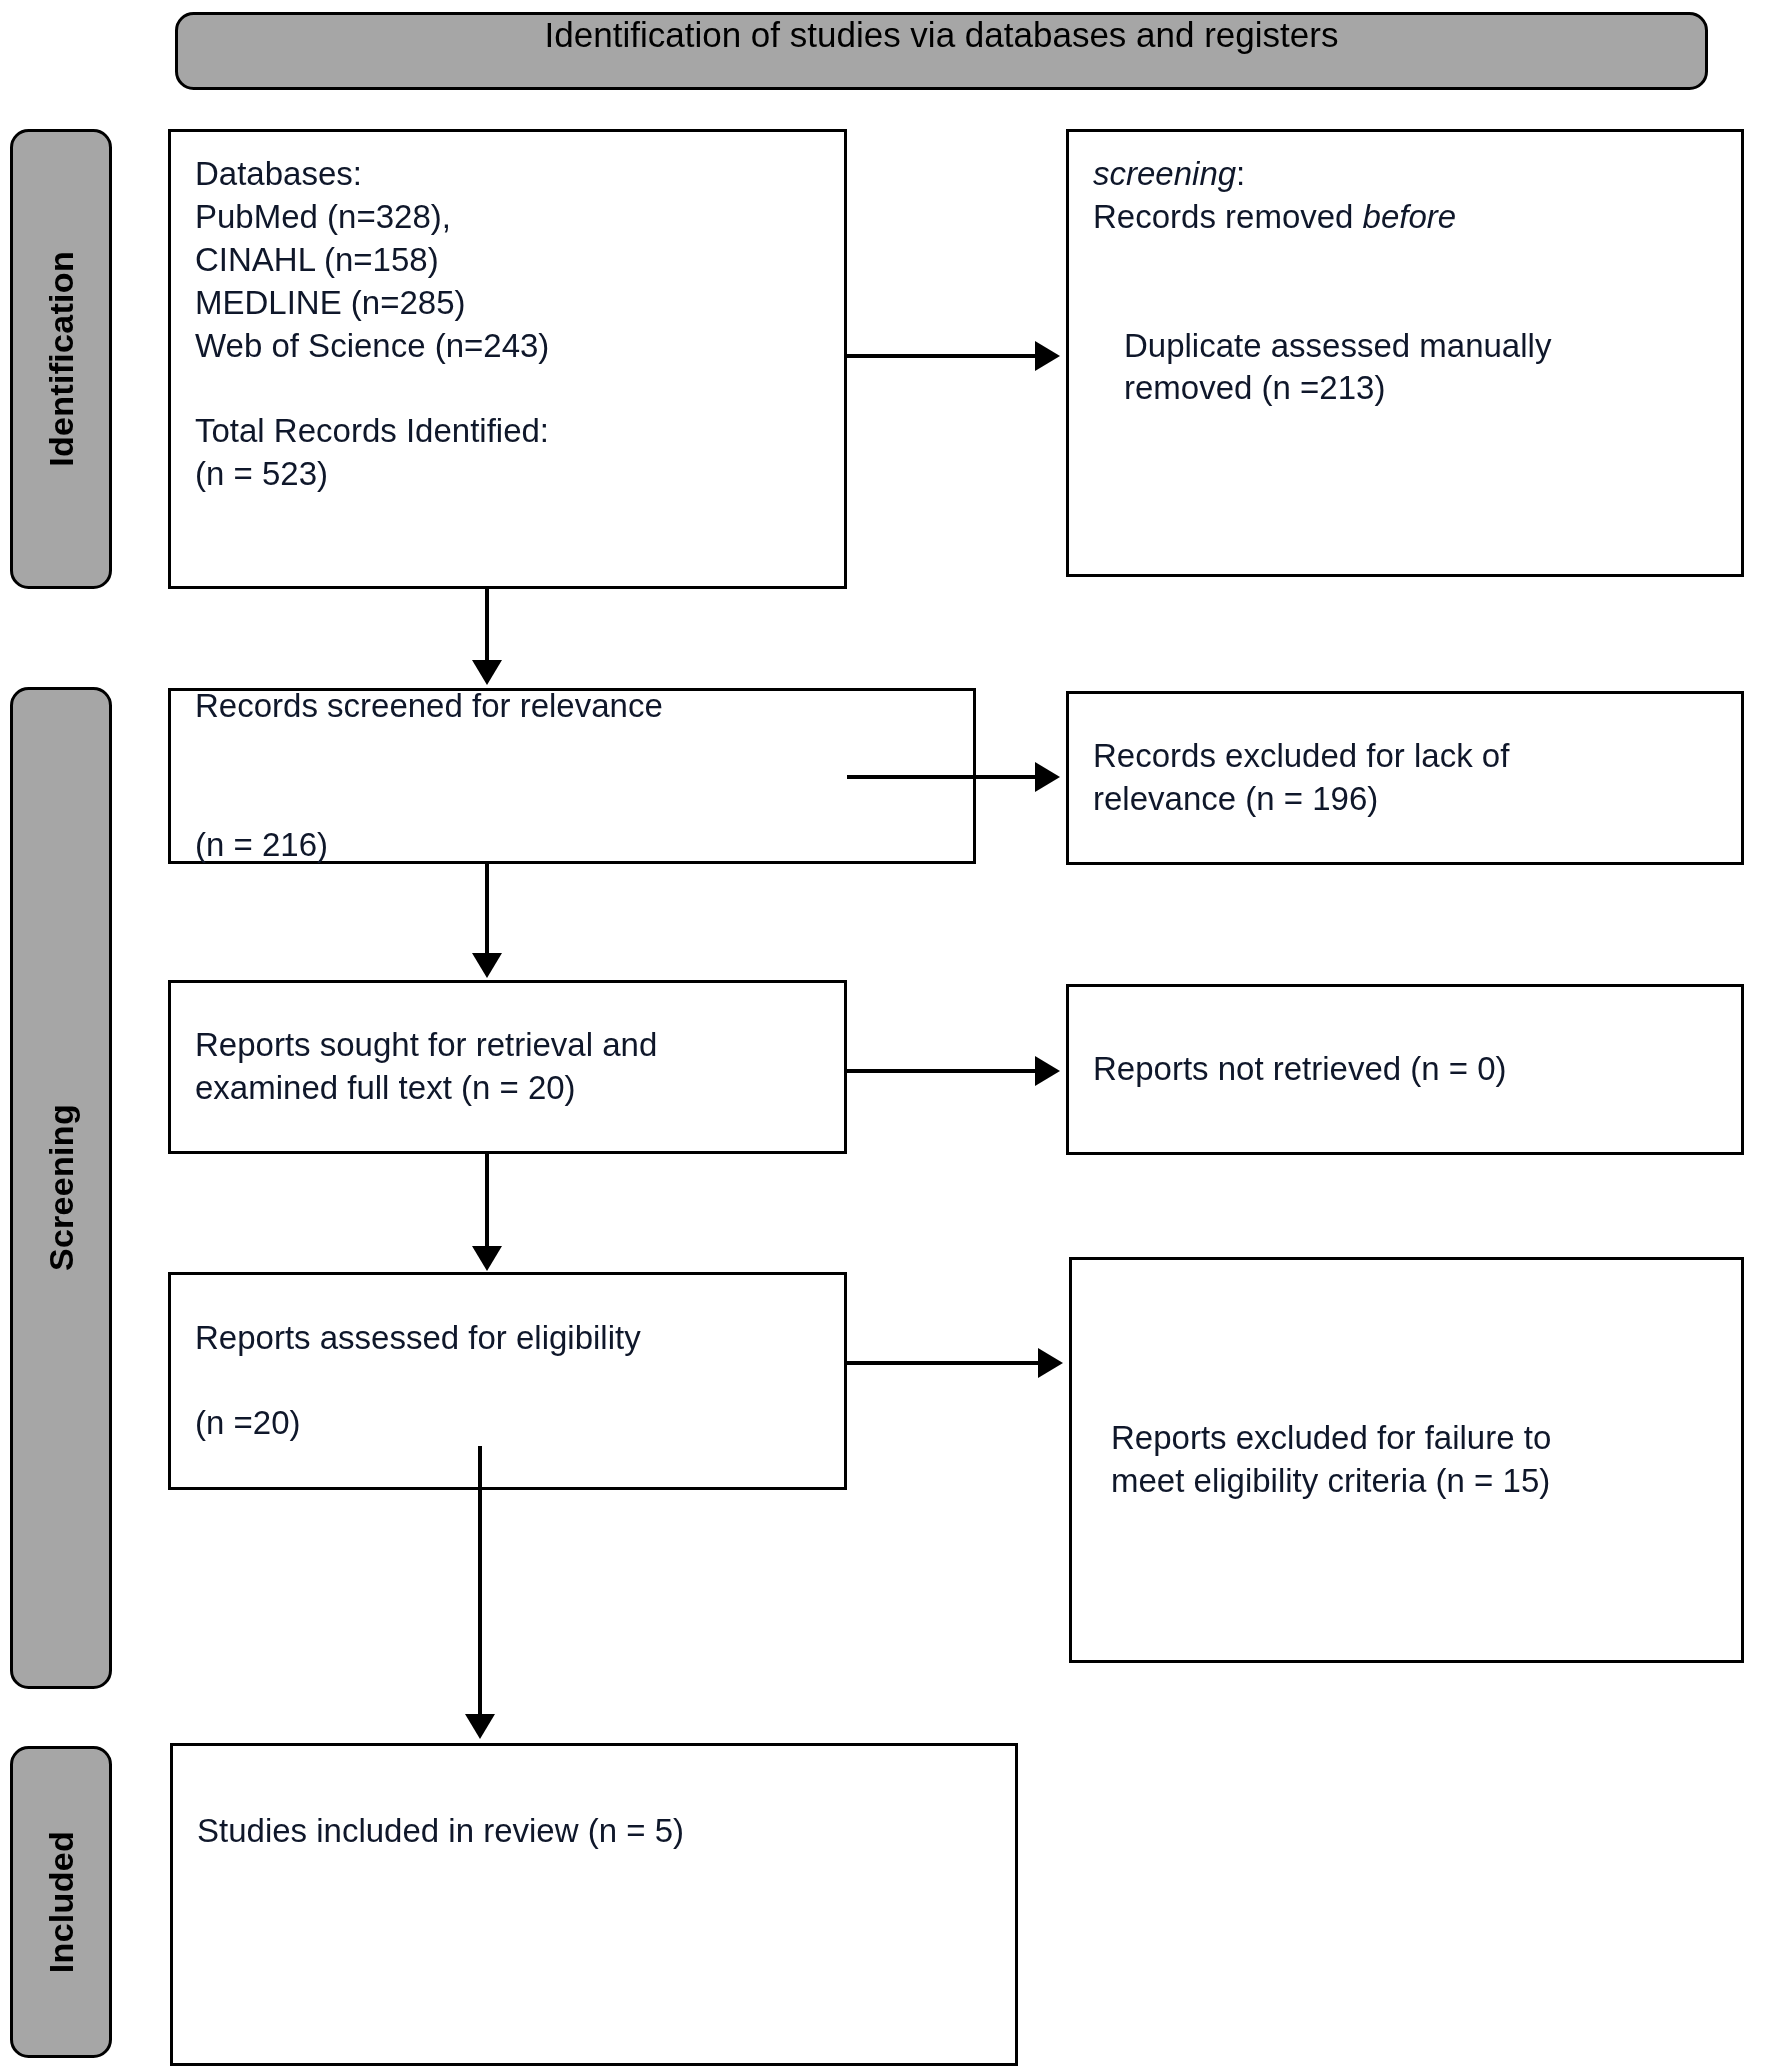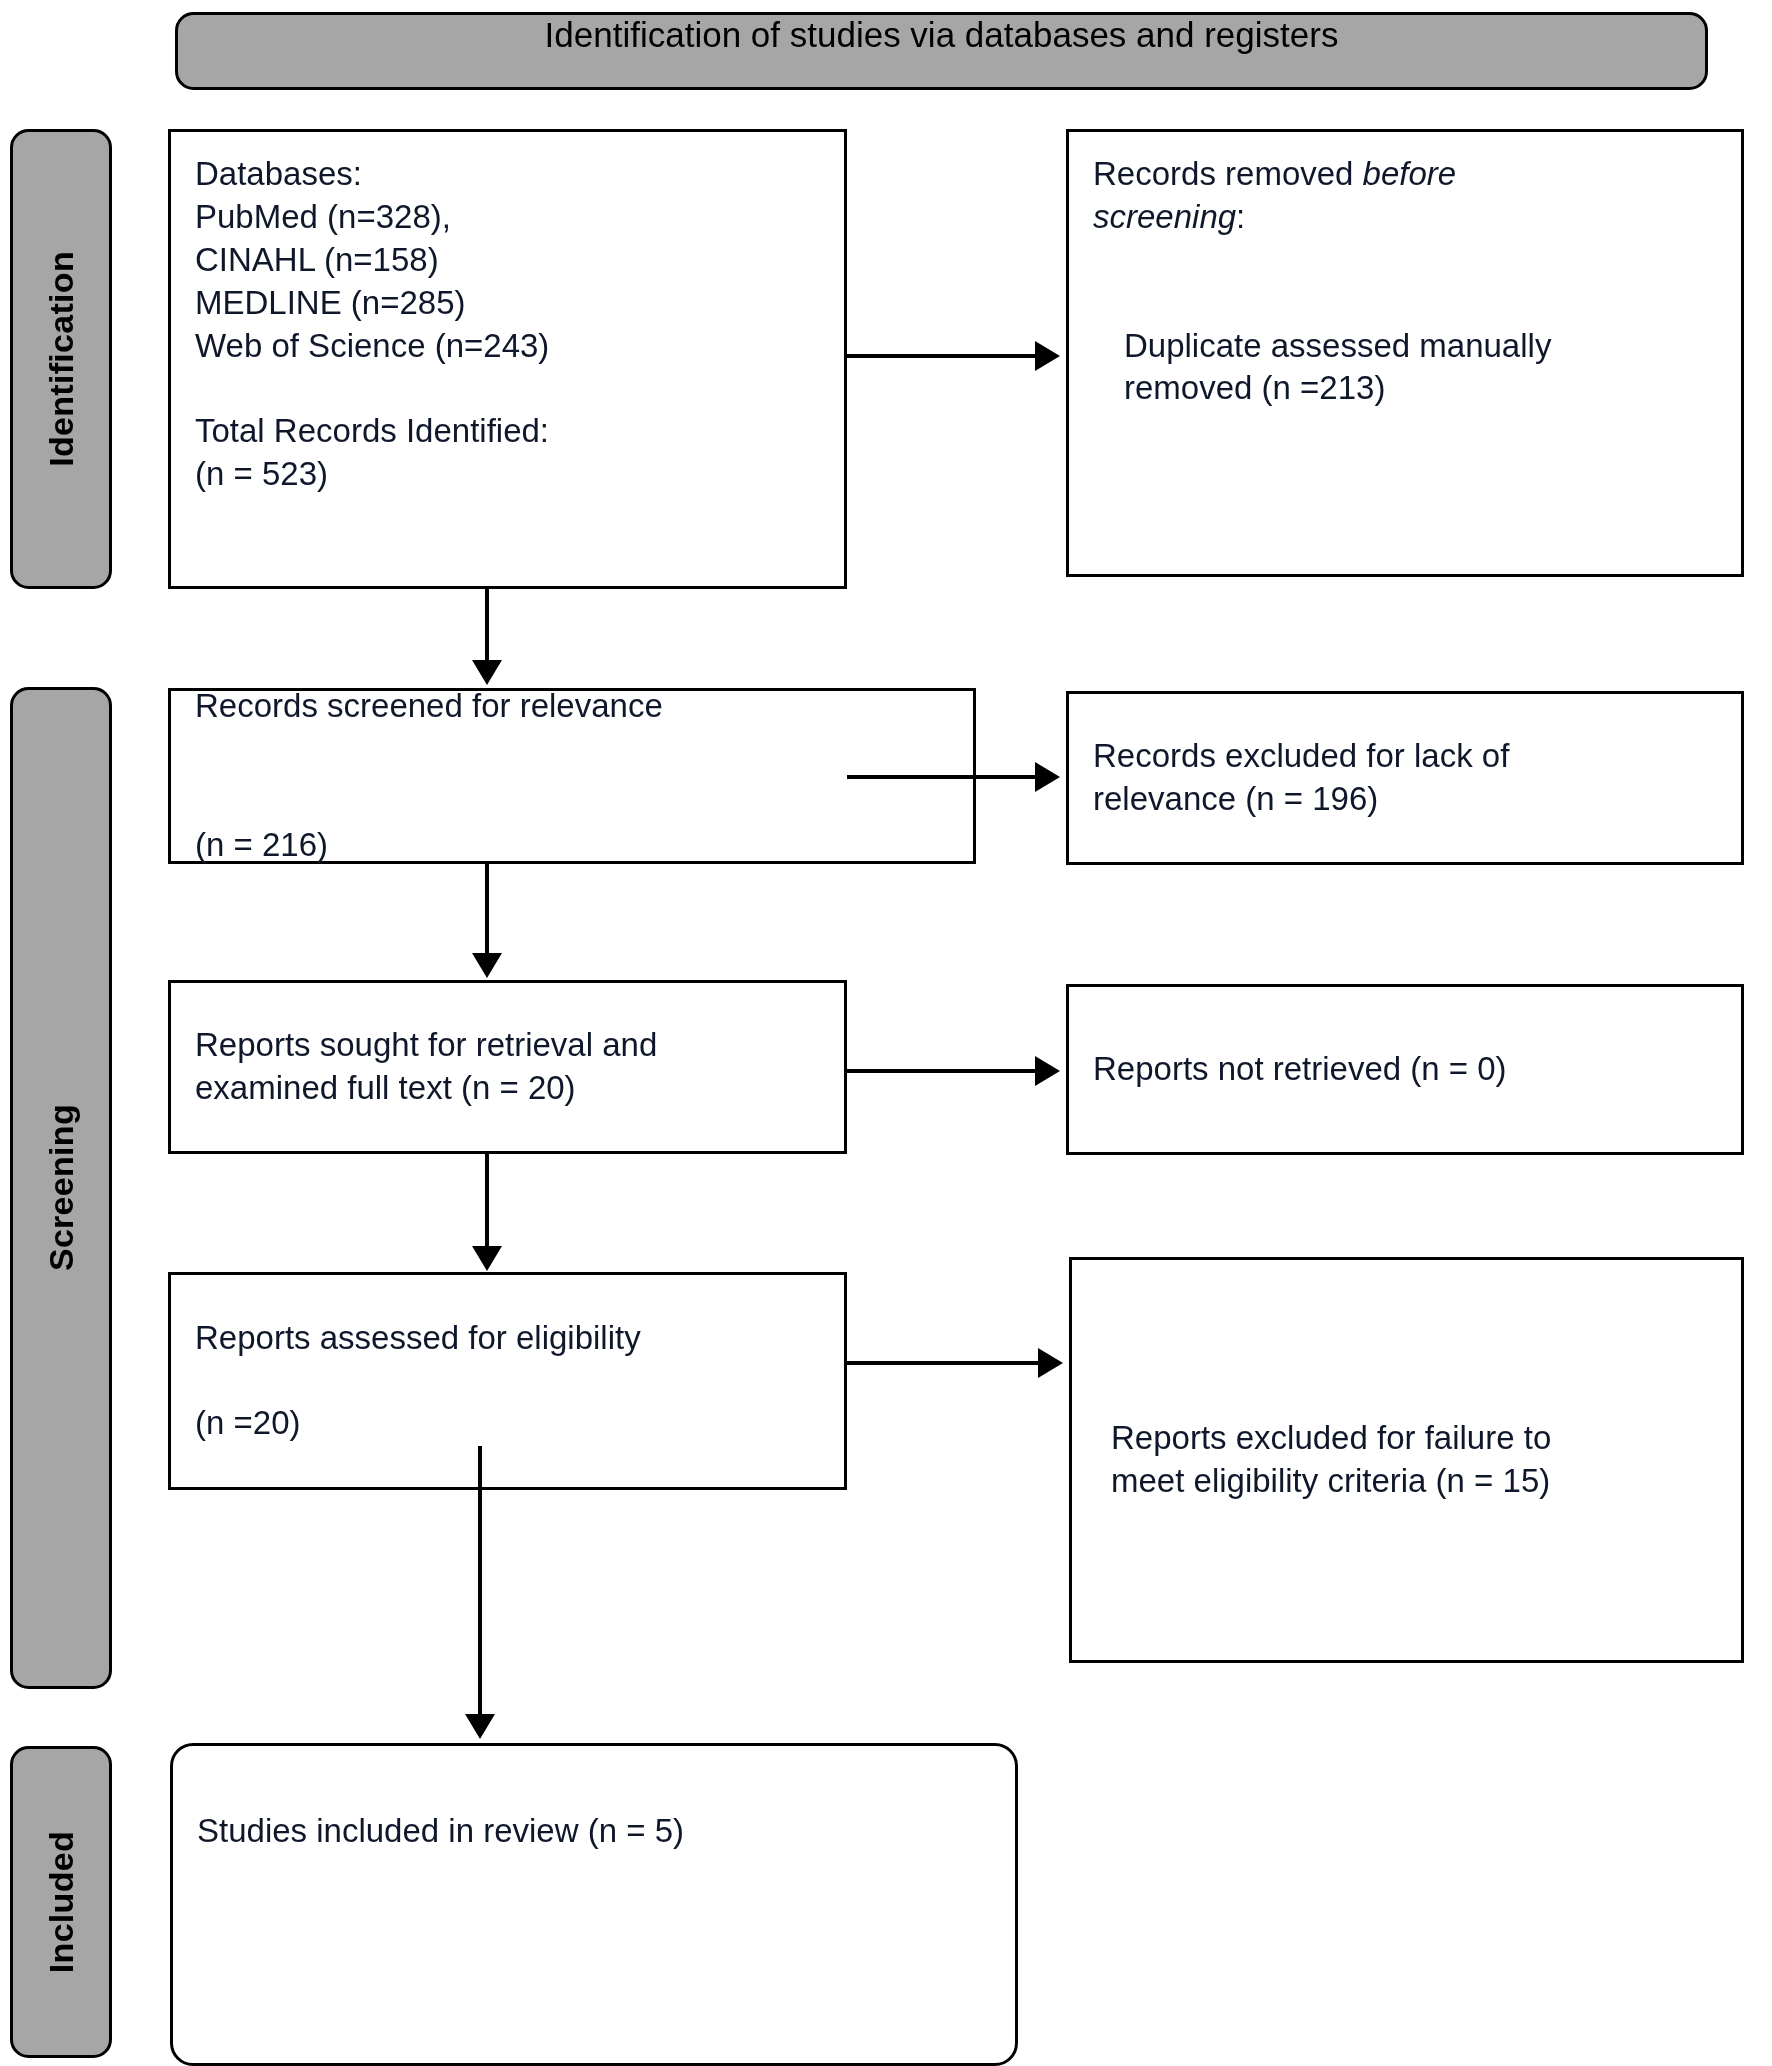--- a/index.html
+++ b/index.html
@@ -127,22 +127,22 @@
     <div class="line">PubMed (n=328),</div>
     <div class="line">CINAHL (n=158)</div>
     <div class="line">MEDLINE (n=285)</div>
     <div class="line">Web of Science (n=243)</div>
     <div class="spacer"></div>
     <div class="line">Total Records Identified:</div>
     <div class="line">(n = 523)</div>
   </div>
 
   <div class="box" style="left:1066px; top:129px; width:678px; height:448px;">
+    <div class="line"><em>screening</em><span>:</span></div>
     <div class="line"><span>Records removed </span><em>before</em></div>
-    <div class="line"><em>screening</em><span>:</span></div>
     <div class="spacer"></div>
     <div class="spacer"></div>
     <div class="line indent">Duplicate assessed manually</div>
     <div class="line indent">removed (n =213)</div>
   </div>
 
   <div class="hline" style="left:847px; top:354px; width:193px;"></div>
   <div class="arrow-right" style="left:1035px; top:341px;"></div>
 
   <div class="vline" style="left:485px; top:589px; height:77px;"></div>
@@ -190,19 +190,19 @@
     <div class="line">Reports excluded for failure to</div>
     <div class="line">meet eligibility criteria (n = 15)</div>
   </div>
 
   <div class="hline" style="left:847px; top:1361px; width:196px;"></div>
   <div class="arrow-right" style="left:1038px; top:1348px;"></div>
 
   <div class="vline" style="left:478px; top:1446px; height:274px;"></div>
   <div class="arrow-down" style="left:465px; top:1714px;"></div>
 
-  <div class="box" style="left:170px; top:1743px; width:848px; height:323px;border-radius:23px;">
+  <div class="box" style="left:170px; top:1743px; width:848px; height:323px;">
     <div class="spacer"></div>
     <div class="line">Studies included in review (n = 5)</div>
   </div>
 
 </div>
 
 
 </body></html>

